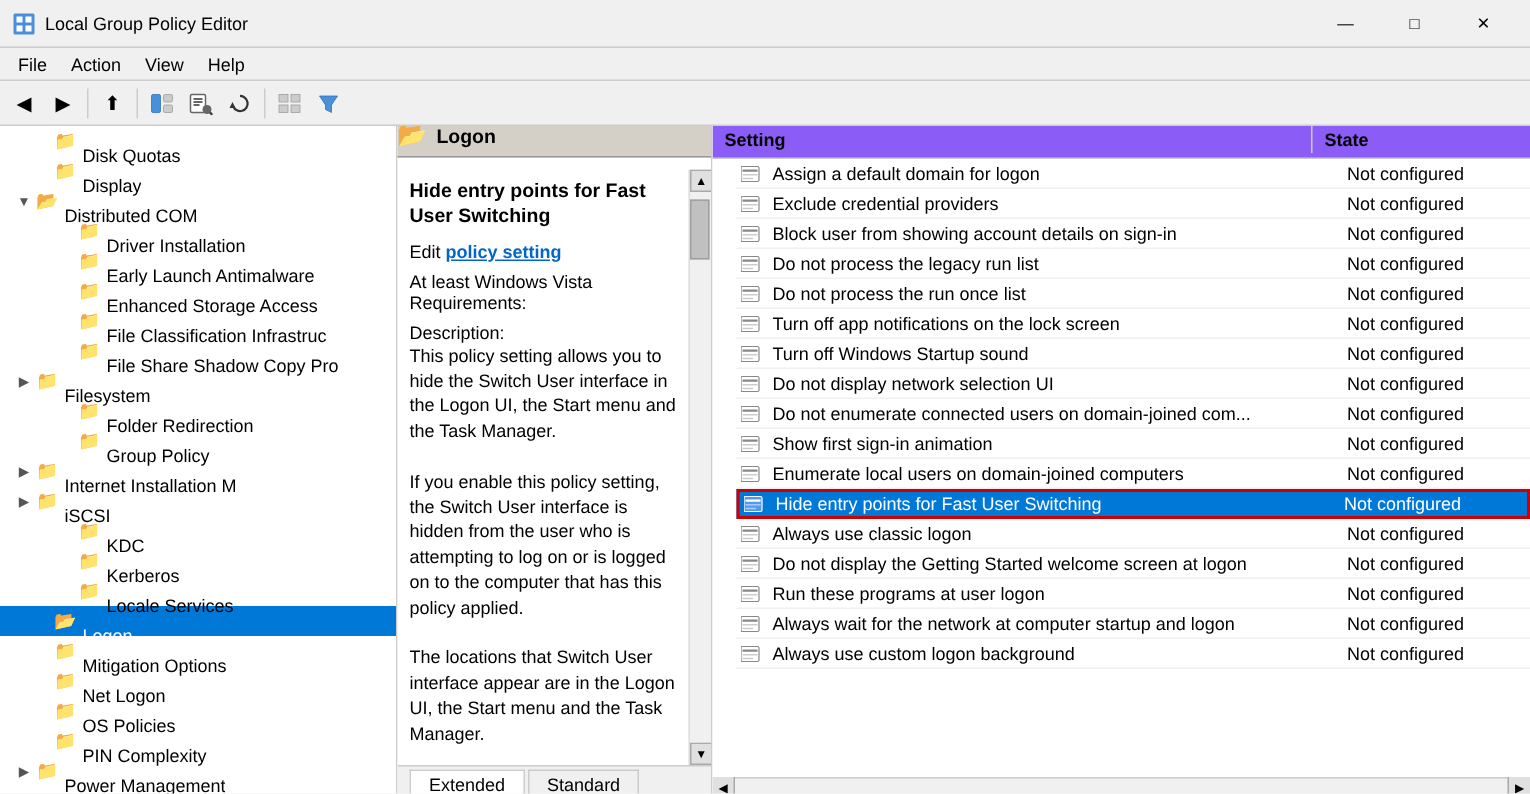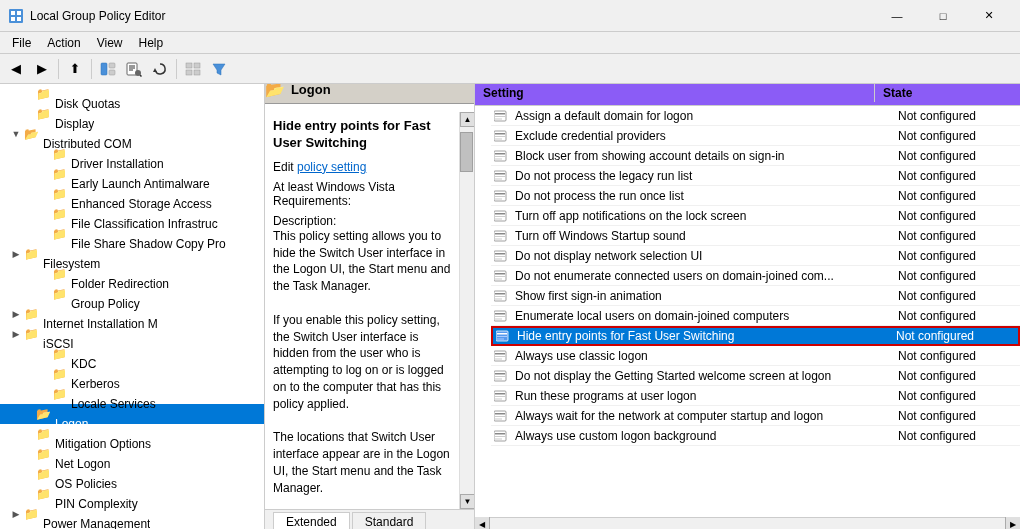--- a/index.html
+++ b/index.html
@@ -89,21 +89,21 @@
       padding: 4px 8px;
       font-weight: bold;
       font-size: 12px;
       border-bottom: 1px solid #999;
       display: flex;
       align-items: center;
       gap: 6px;
     }
     .desc-title { font-weight: bold; font-size: 13px; margin-bottom: 8px; line-height: 1.3; }
     .desc-section { margin-bottom: 6px; }
-    .desc-link { color: #0066cc; text-decoration: underline; cursor: pointer; }
+    .desc-link { color: #0066cc; text-decoration: underline; cursor: pointer; font-weight: bold; }
     .desc-req { margin-bottom: 6px; }
     .desc-text { line-height: 1.4; font-size: 12px; }
 
     
     .settings-panel {
       flex: 1;
       background: white;
       display: flex;
       flex-direction: column;
       overflow: hidden;

